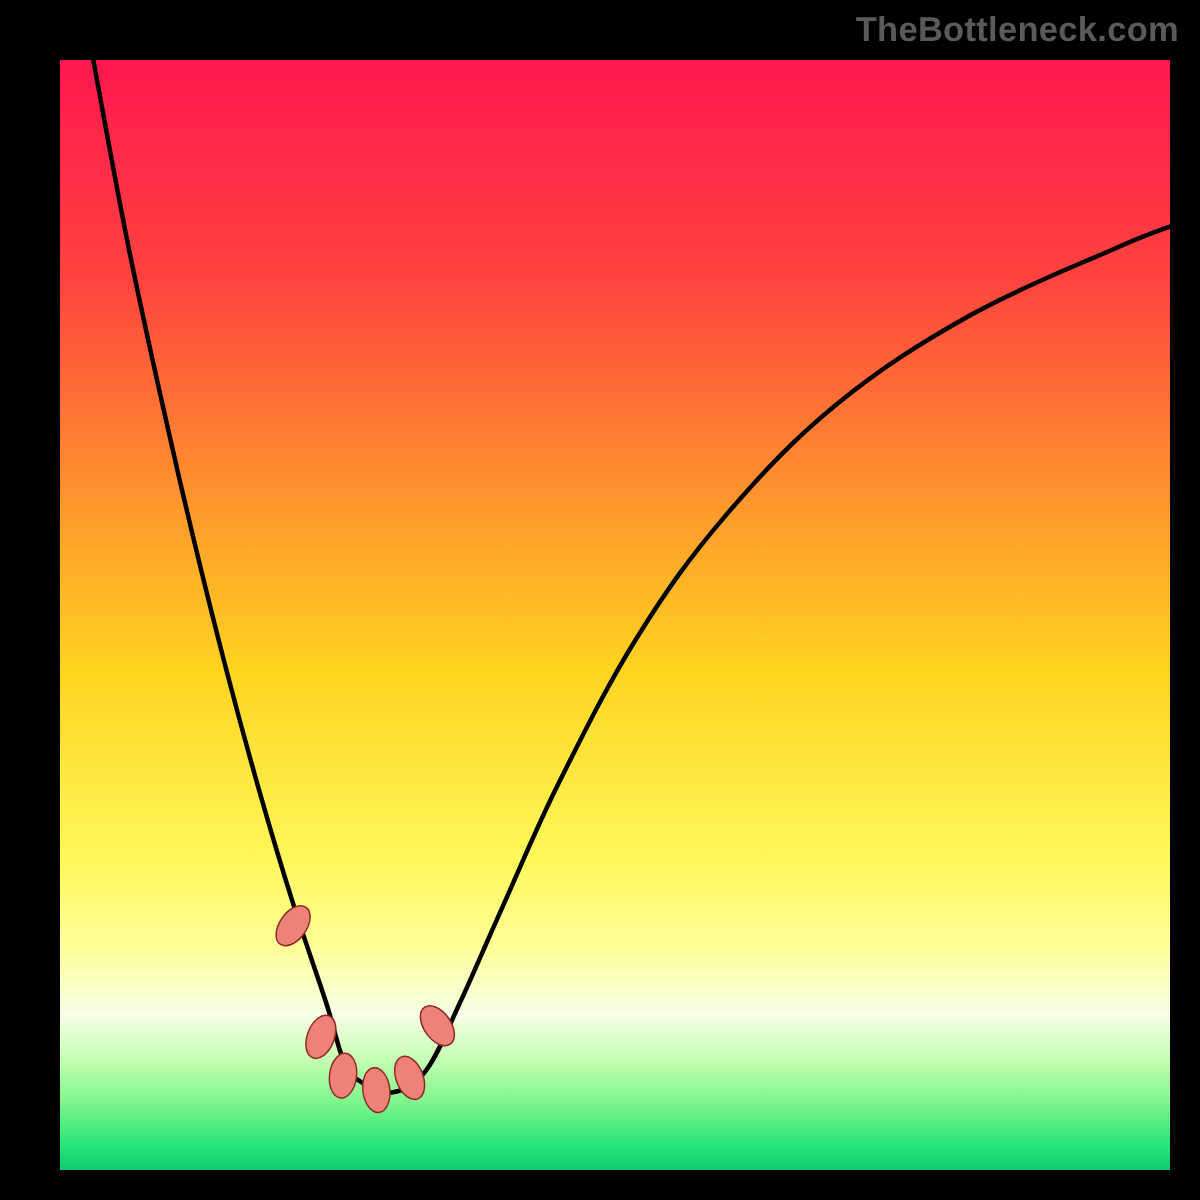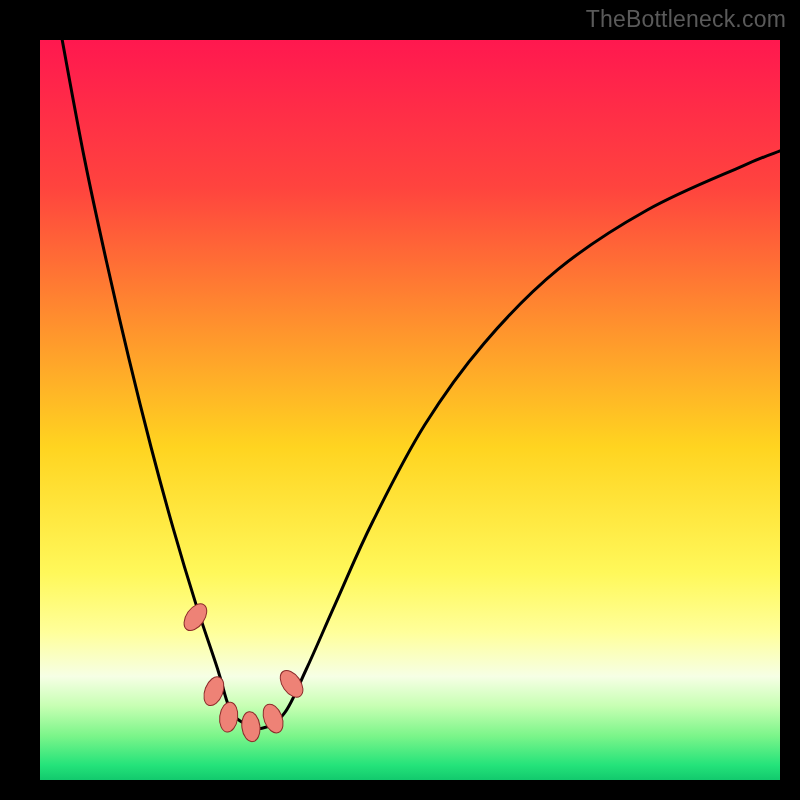--- a/index.html
+++ b/index.html
@@ -15,21 +15,21 @@
     height: 800px;
     background: #000;
     position: relative;
   }
   .watermark {
     position: absolute;
     top: 6px;
     right: 14px;
     color: #5a5a5a;
     font-size: 23px;
-    font-weight: 400;
+    font-weight: 700;
     letter-spacing: 0.2px;
     z-index: 30;
   }
   .plot {
     position: absolute;
     left: 40px;
     top: 40px;
     width: 740px;
     height: 740px;
   }

